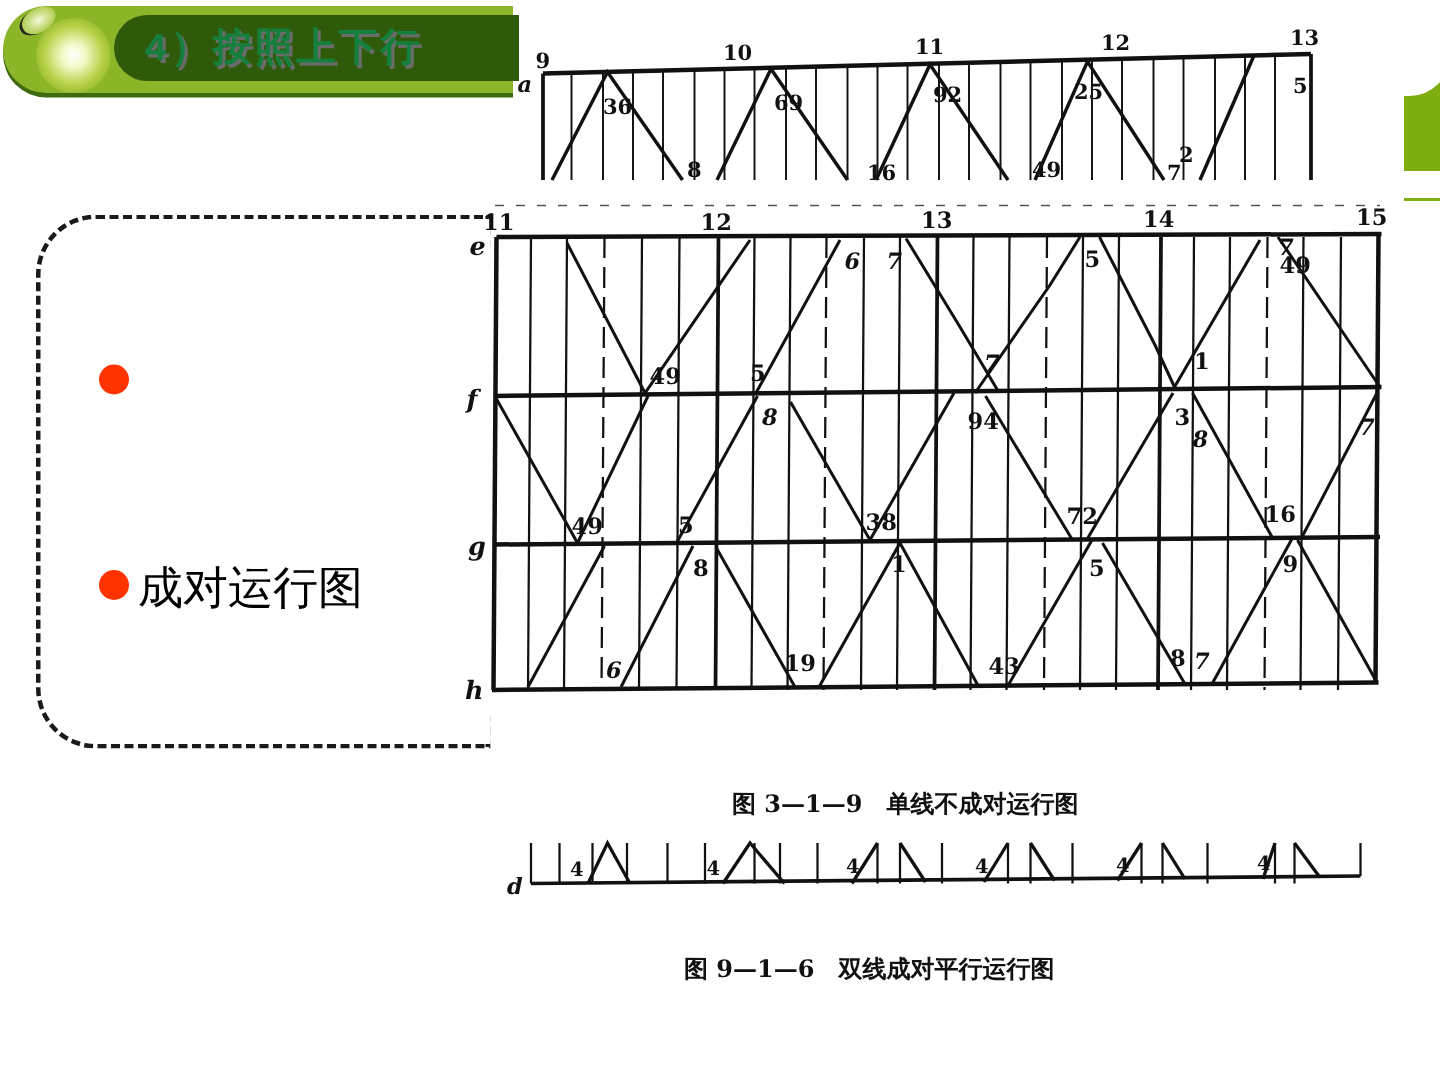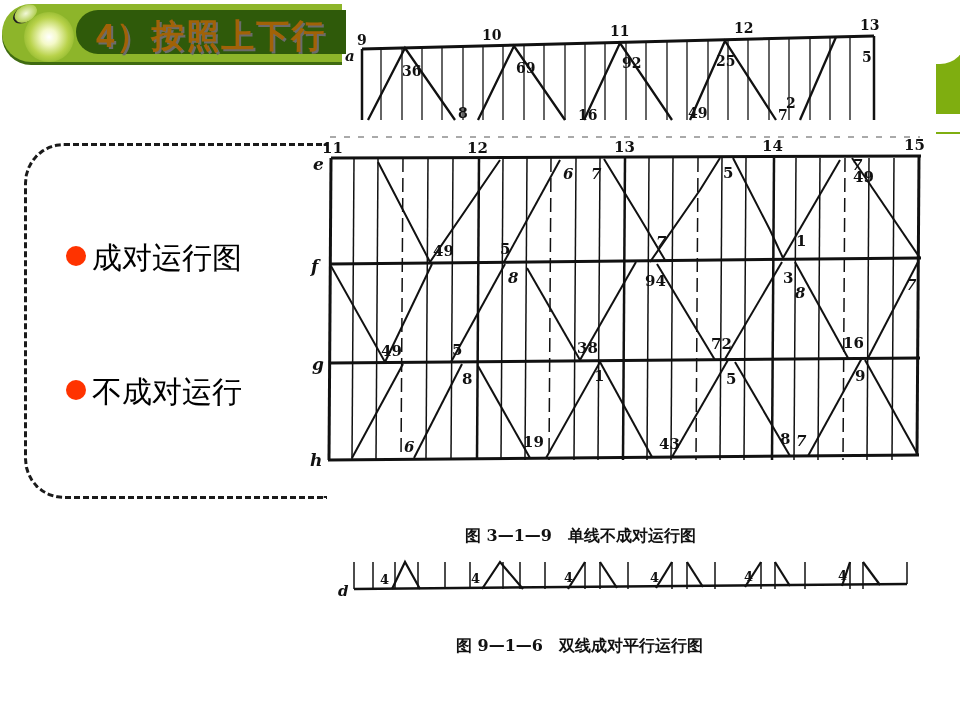--- a/index.html
+++ b/index.html
@@ -9,23 +9,23 @@
     .title-outer { position:absolute; left:2px; top:4px; width:340px; height:58px;
                    background:#8db52a; border-radius:29px 0 0 29px;
                    box-shadow:0 3px 0 #3f6b10; }
     .title-inner { position:absolute; left:76px; top:10px; width:270px; height:44px;
                    background:#2f5a0a; border-radius:22px 0 0 22px; }
     .title-orb { position:absolute; left:24px; top:12px; width:50px; height:50px; border-radius:50%;
                  background:radial-gradient(circle at 50% 50%, #ffffff 0%, #f4f9c8 22%, #b8d24a 55%, #8db52a 80%); }
     .title-hl { position:absolute; left:12px; top:6px; width:24px; height:16px; border-radius:50%;
                 background:radial-gradient(ellipse, #f2f8d8 0%, #a8c83e 80%);
                 transform:rotate(-30deg); border-left:2px solid #222; }
-    .title-text { position:absolute; left:96px; top:14px; font-size:33px; font-weight:bold; color:#a16207;
+    .title-text { position:absolute; left:96px; top:14px; font-size:26px; font-weight:bold; color:#15803d;
                   text-shadow:2px 2px 0 #6b6b6b; white-space:nowrap; letter-spacing:2px;
-                  font-family:Liberation Sans, sans-serif; }
+                  font-family:Liberation Mono, monospace; }
     .side-tab { position:absolute; left:936px; top:44px; width:24px; height:70px; background:#7fae10; }
     .side-tab-curve { position:absolute; left:936px; top:38px; width:30px; height:26px; background:#fff;
                       border-radius:0 0 30px 0; }
     .side-line { position:absolute; left:936px; top:132px; width:24px; height:2px; background:#7fae10; }
     .dash-box { position:absolute; left:24px; top:143px; width:300px; height:350px;
                 border:3px dashed #1a1a1a; border-right:none; border-radius:40px 0 0 40px; }
     .bullet { position:absolute; left:66px; font-size:30px; color:#000; white-space:nowrap; }
     .bullet .dot { display:inline-block; width:20px; height:20px; border-radius:50%; background:#ff3300;
                    margin-right:6px; vertical-align:2px; }
     .b1 { top:238px; }
@@ -44,24 +44,24 @@
   <div class="title-hl"></div>
   <div class="title-text">4）按照上下行</div>
 </div>
 
 <div class="side-tab"></div>
 <div class="side-tab-curve"></div>
 <div class="side-line"></div>
 
 <div class="dash-box"></div>
 <div class="bullet b1">
-  <span class="dot"></span><span>成对运行图</span>
+  <span class="dot"></span>
 </div>
 <div class="bullet b2">
-  <span class="dot"></span><span>不成对运行</span>
+  <span class="dot"></span><span>成对运行图</span>
 </div>
 
 <svg class="fig" width="660" height="720" viewBox="300 0 660 720" style="position:absolute;left:300px;top:0;">
   <rect x="300" y="0" width="660" height="720" fill="none"></rect>
   <g font-family="DejaVu Serif, serif" font-weight="bold" fill="#111">
 
   <g stroke="#111" fill="none">
     <line x1="362" y1="49" x2="874" y2="36" stroke-width="3"></line>
 
     <g stroke-width="1.3">
@@ -275,14 +275,14 @@
     <text x="338" y="596" font-style="italic" font-size="15">d</text>
     <text x="380" y="584">4</text>
       <text x="471" y="583">4</text>
       <text x="564" y="582">4</text>
     <text x="650" y="582">4</text>
       <text x="744" y="581">4</text>
       <text x="838" y="580">4</text>
   </g>
 </svg>
 
-<div class="caption" style="left:465px;top:526px;text-align:center;">图 3—1—9　单线不成对运行图</div>
+<div class="caption" style="left:488px;top:526px;text-align:center;">图 3—1—9　单线不成对运行图</div>
 <div class="caption" style="left:456px;top:636px;">图 9—1—6　双线成对平行运行图</div>
 
 </body></html>

